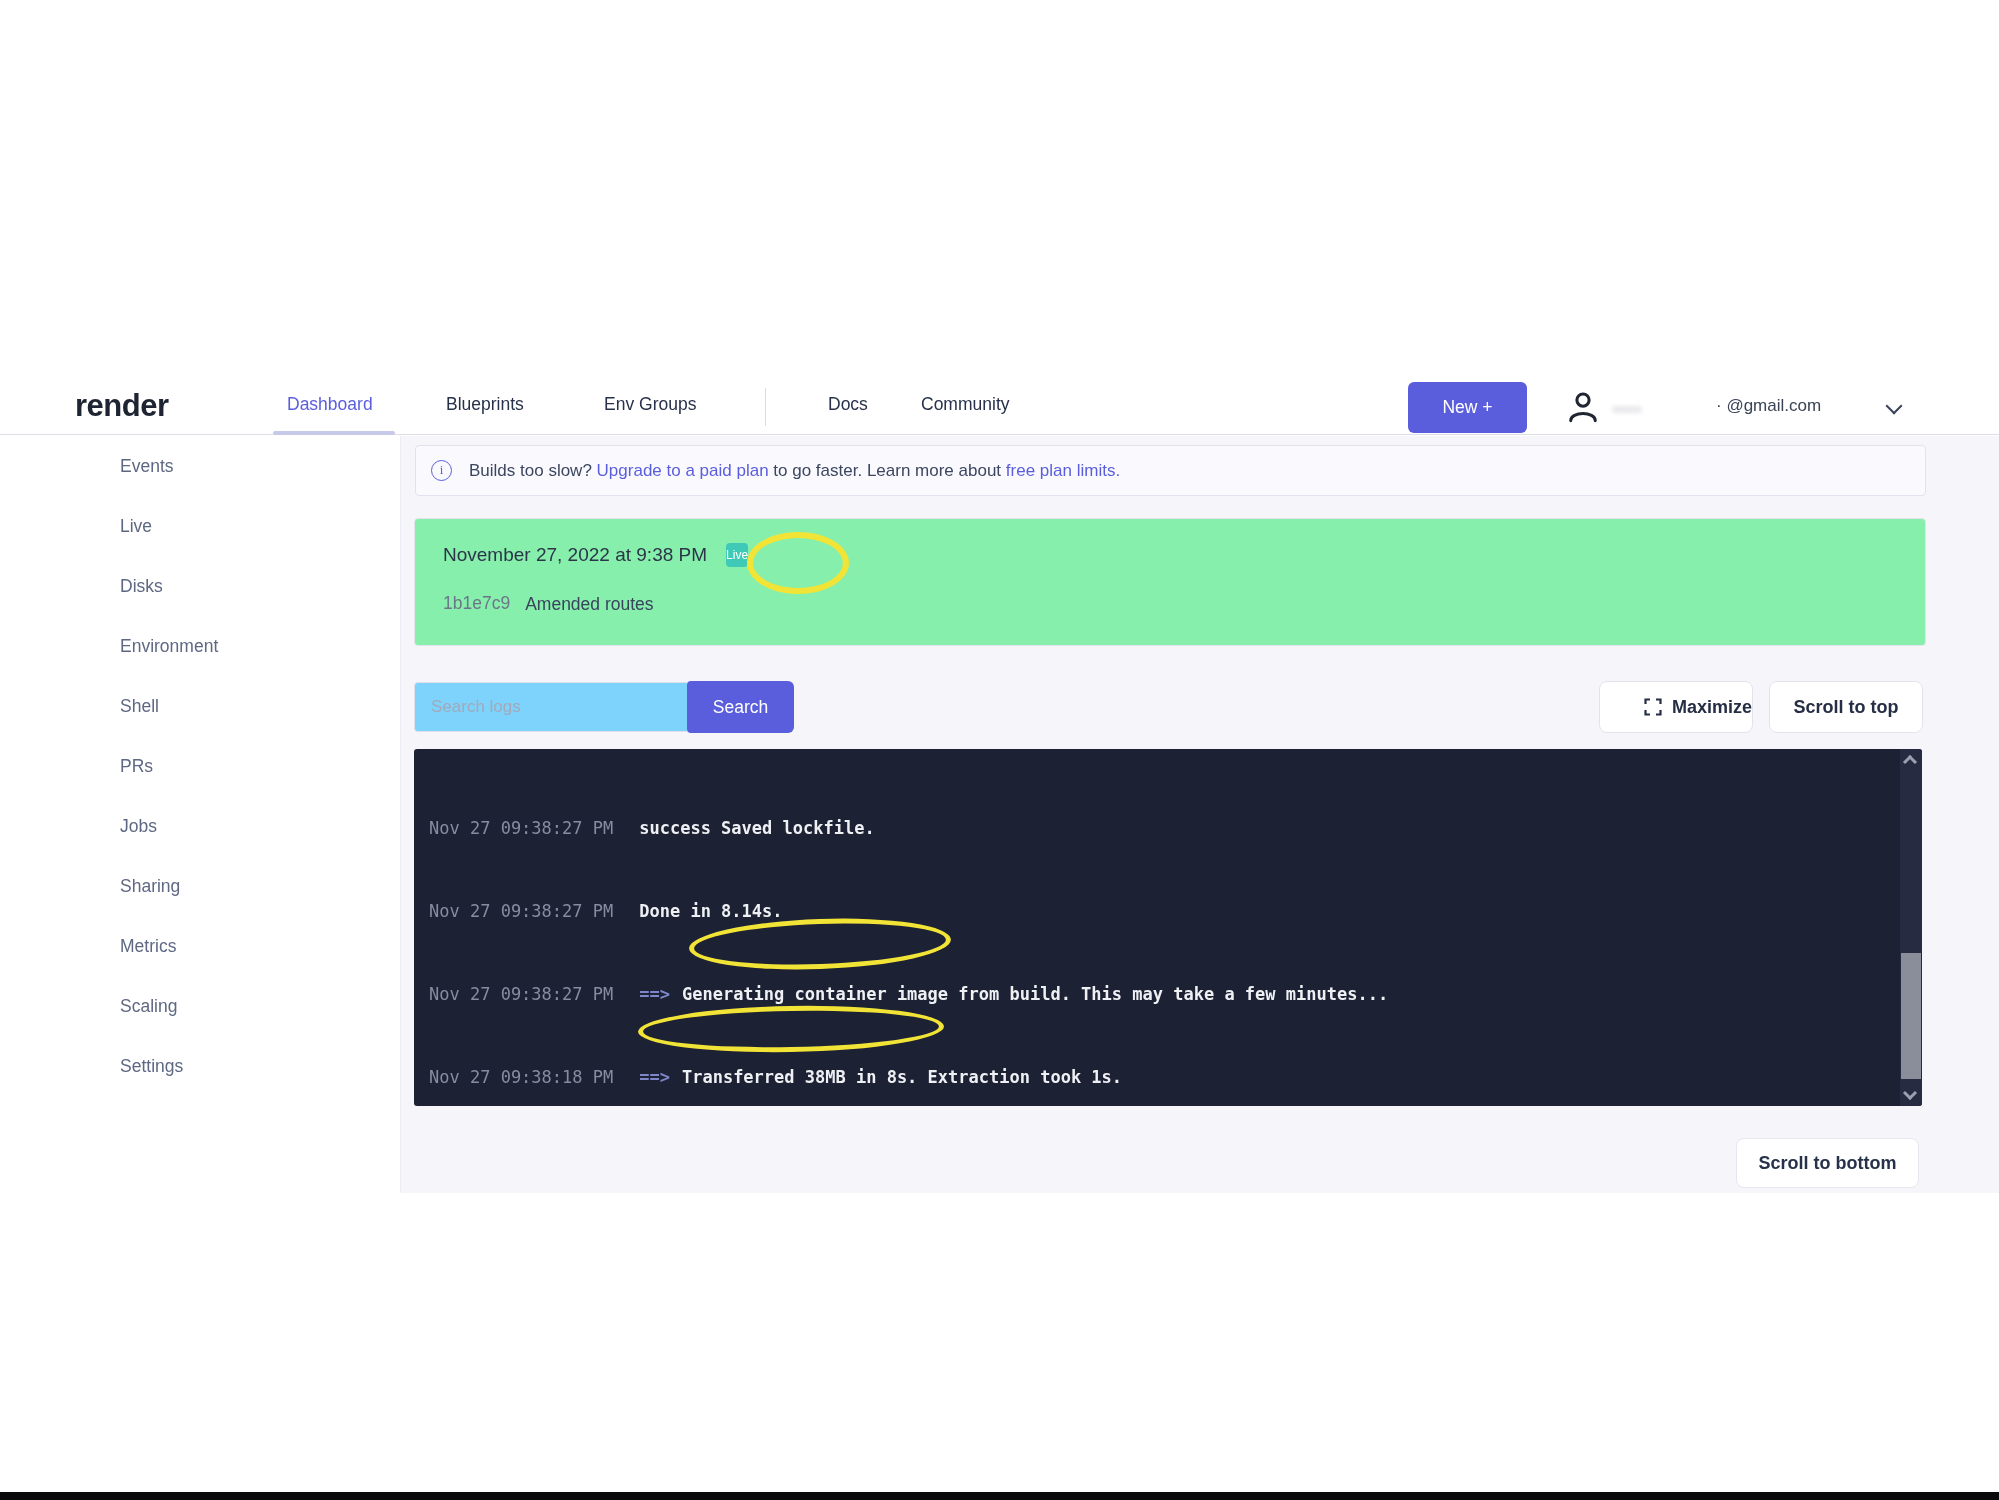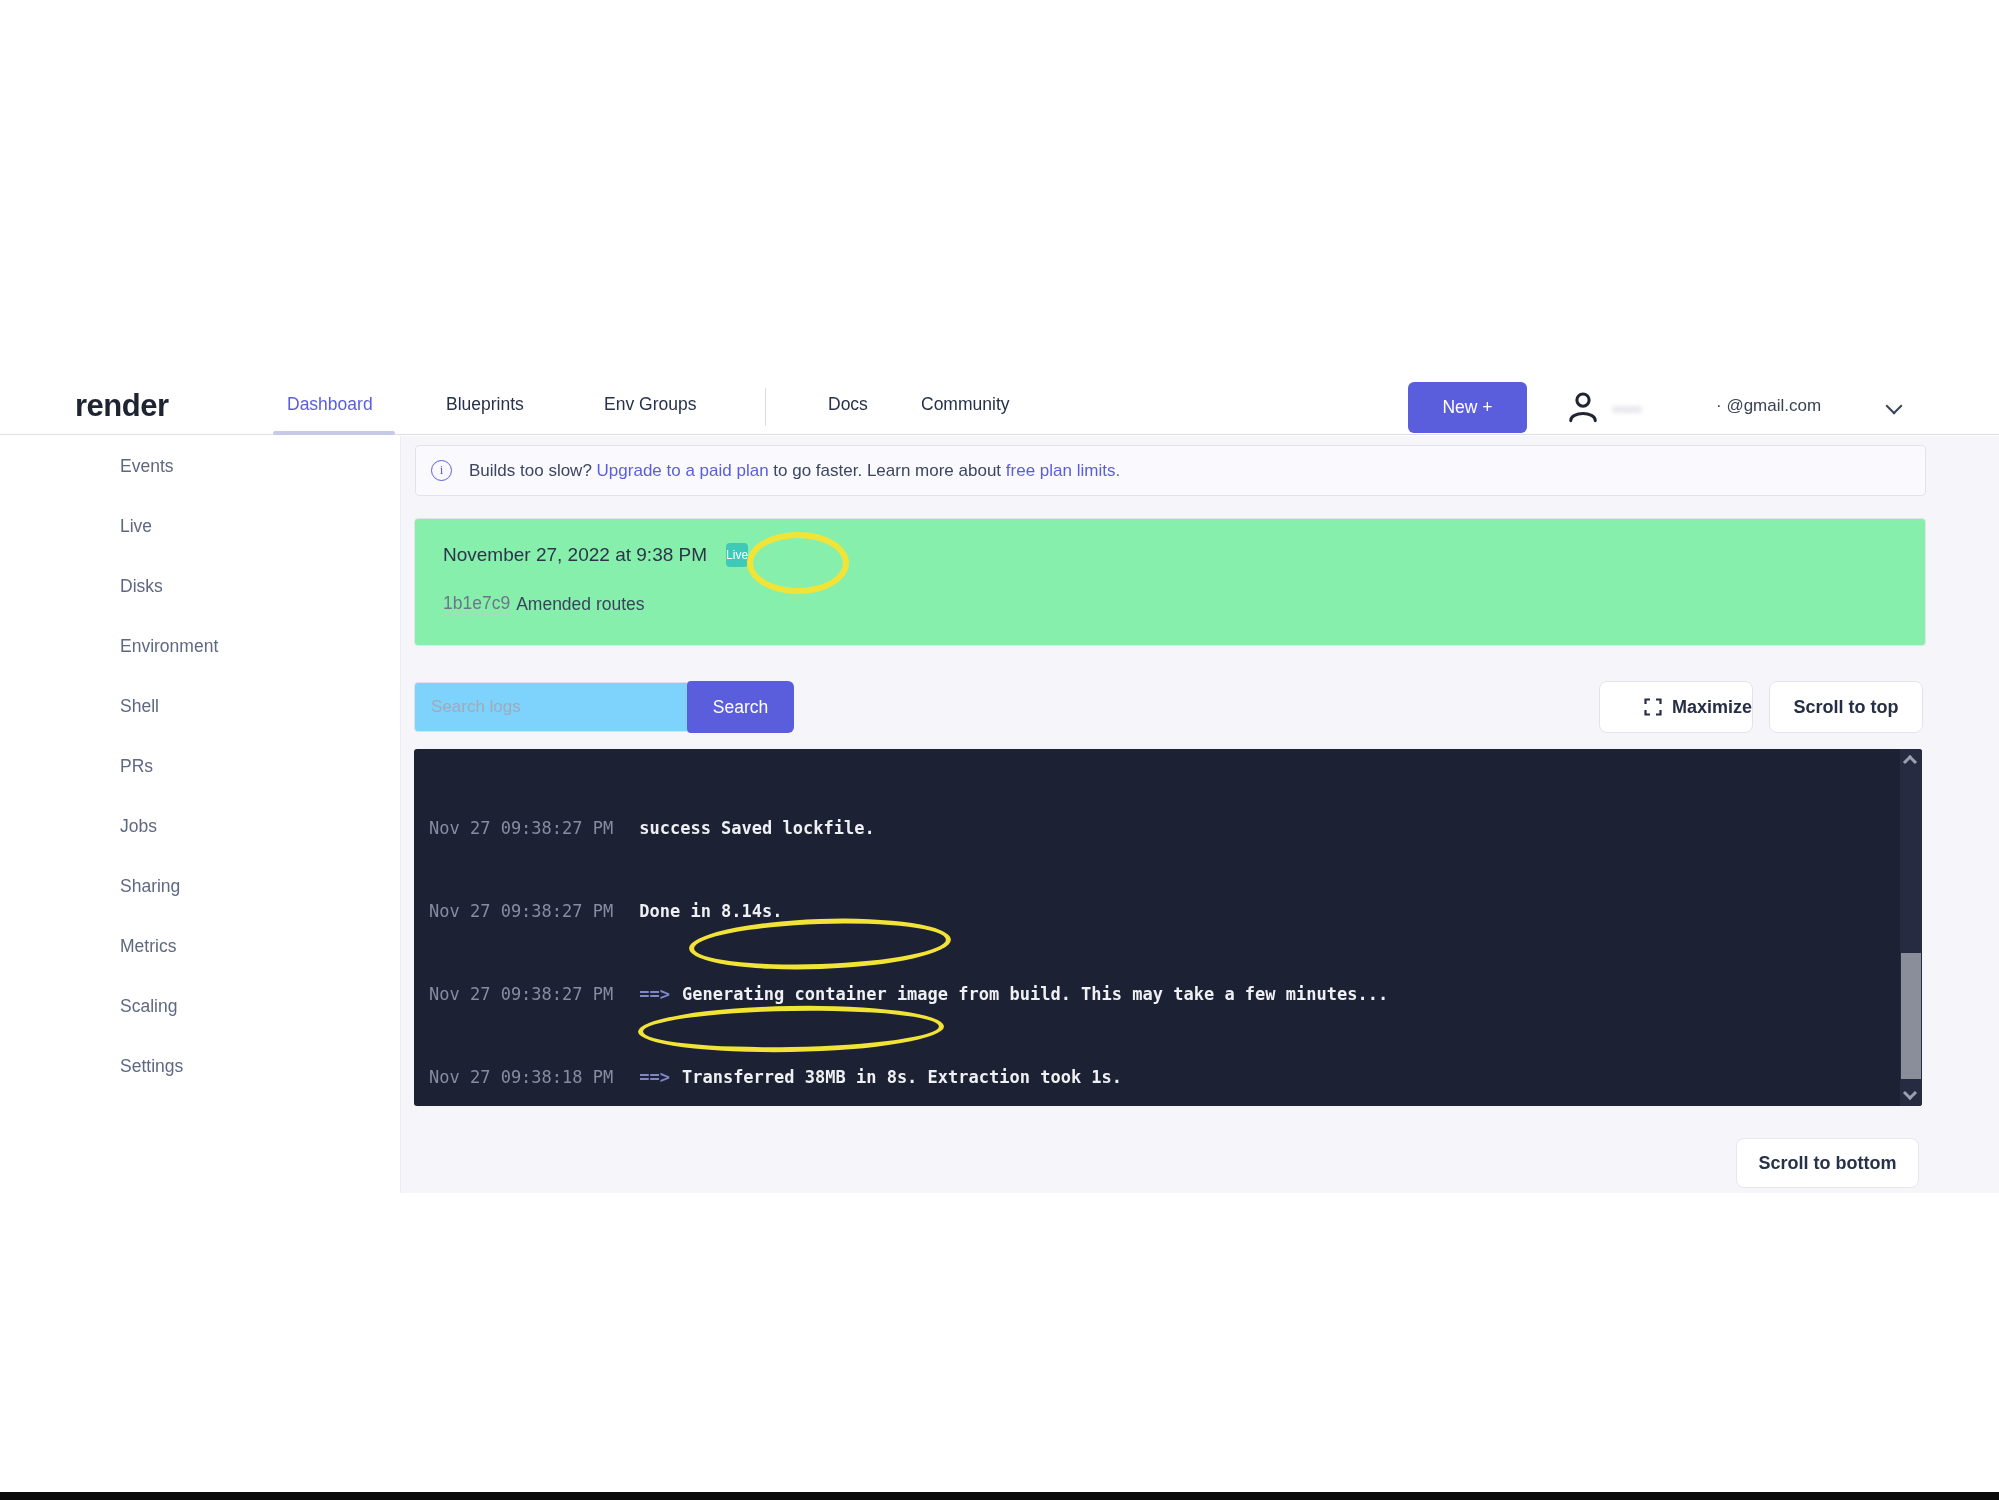--- a/index.html
+++ b/index.html
@@ -34,21 +34,21 @@
   .banner { position:absolute; left:14px; top:9px; width:1511px; height:51px; background:#fafafe; border:1px solid #e2e2ee; border-radius:4px; display:flex; align-items:center; }
   .info-icon { display:inline-block; width:21px; height:21px; border:1.5px solid #5a5edd; border-radius:50%; margin:0 17px 0 15px; position:relative; flex:none; }
   .info-icon::after { content:"i"; position:absolute; left:0; right:0; top:1px; text-align:center; font-size:13px; font-style:normal; color:#5a5edd; font-family:"Liberation Serif", serif; }
   .banner-text { font-size:17px; color:#3c4660; }
   .banner a, .lnk { color:#5a5edd; text-decoration:none; cursor:pointer; }
 
   .deploy-card { position:absolute; left:13px; top:82px; width:1512px; height:128px; background:#86efac; border:1px solid #e4e4ef; border-radius:4px; }
   .deploy-row1 { position:absolute; left:28px; top:24px; display:flex; align-items:center; gap:19px; }
   .deploy-date { font-size:19px; font-weight:500; color:#2c3548; }
   .live-badge { background:#3ecab6; color:#ffffff; font-size:12px; font-weight:500; padding:5px 0; border-radius:4px; }
-  .deploy-row2 { position:absolute; left:28px; top:74px; display:flex; align-items:center; gap:6px; }
+  .deploy-row2 { position:absolute; left:28px; top:74px; display:flex; align-items:center; gap:15px; }
   .commit-hash { font-size:17.5px; color:#6d7589; border-bottom:1.5px dotted #c2c6d2; cursor:pointer; }
   .commit-msg { font-size:17.5px; color:#39445c; }
 
   .search-input { position:absolute; left:13px; top:246px; width:273px; height:50px; background:#7dd3fc; border:1px solid #dfe0ec; border-right:none; border-radius:4px 0 0 4px; padding:0 16px; font-size:17px; color:#333; font-family:"Liberation Sans", sans-serif; }
   .search-input::placeholder { color:#a3a9ba; }
   .search-btn { position:absolute; left:286px; top:245px; width:107px; height:52px; background:#5a5edd; color:#ffffff; font-size:17.5px; font-weight:500; border:none; border-radius:4px 6px 6px 4px; cursor:pointer; font-family:"Liberation Sans", sans-serif; }
 
   .ghost-btn { position:absolute; top:245px; height:52px; background:#ffffff; border:1px solid #e3e3ee; border-radius:8px; font-size:18px; font-weight:600; color:#252e44; cursor:pointer; font-family:"Liberation Sans", sans-serif; display:flex; align-items:center; justify-content:center; gap:10px; }
   .maximize-btn { left:1198px; width:154px;justify-content:flex-end; }
   .scrolltop-btn { left:1368px; width:154px; }

